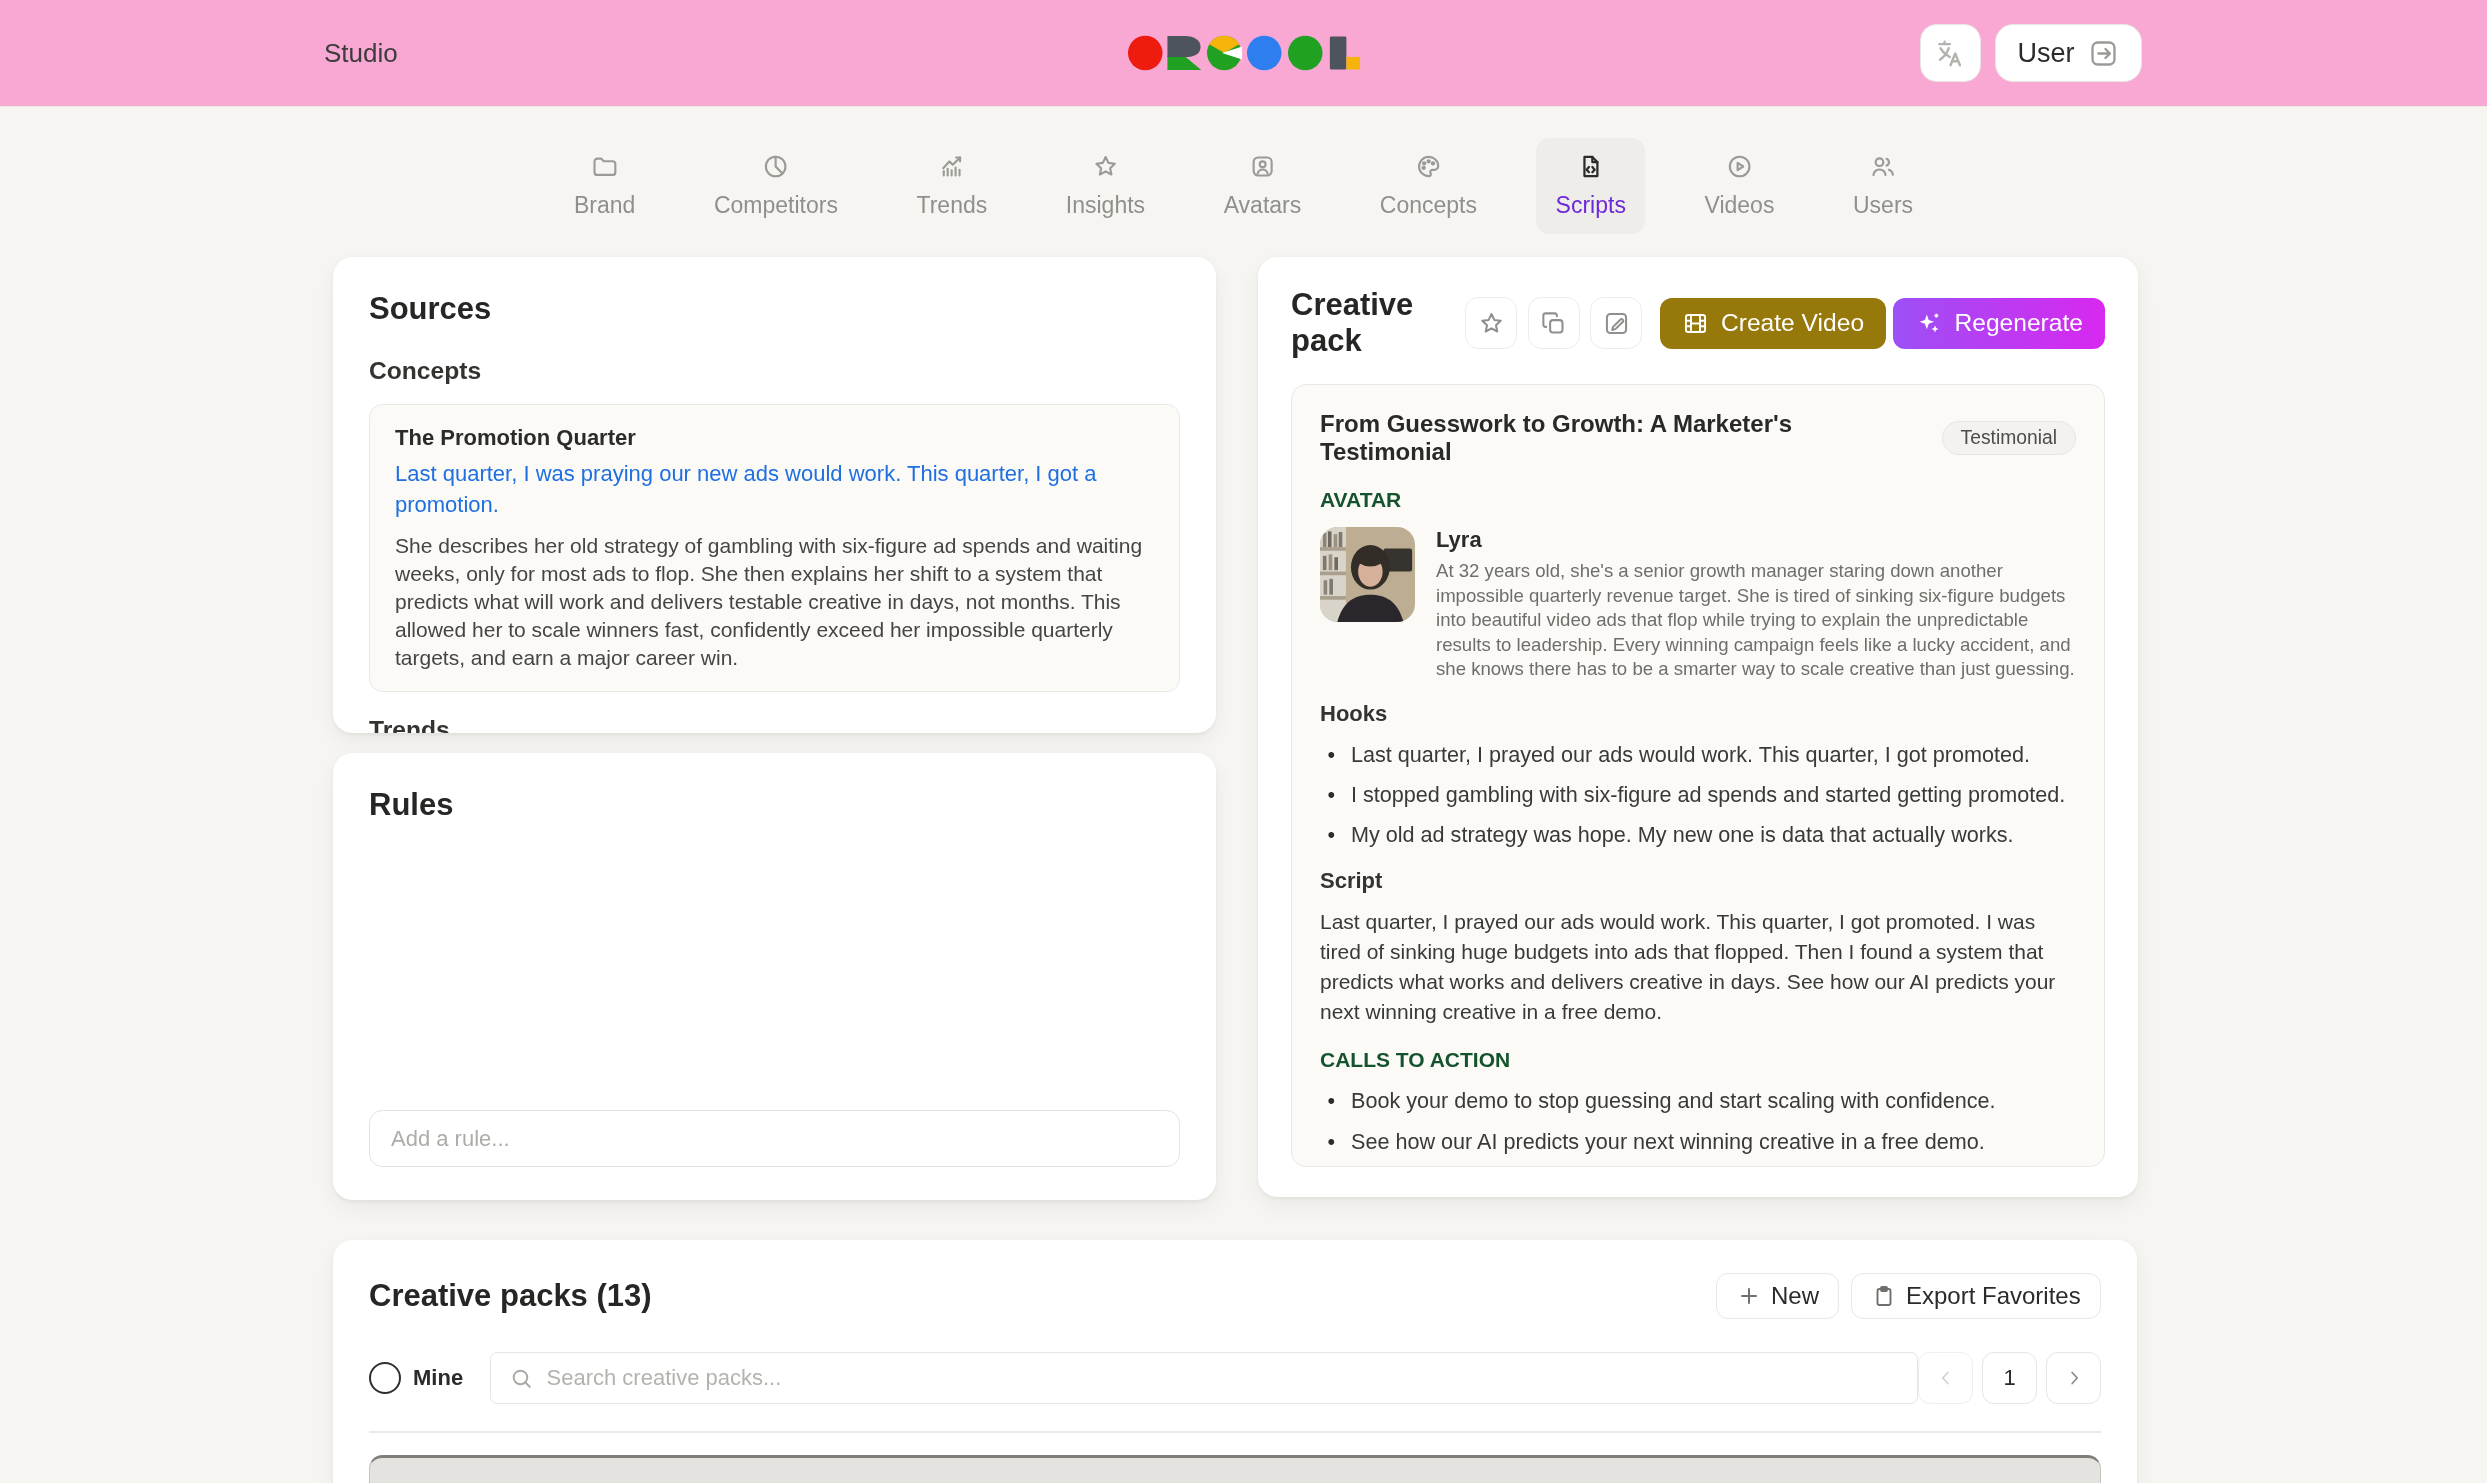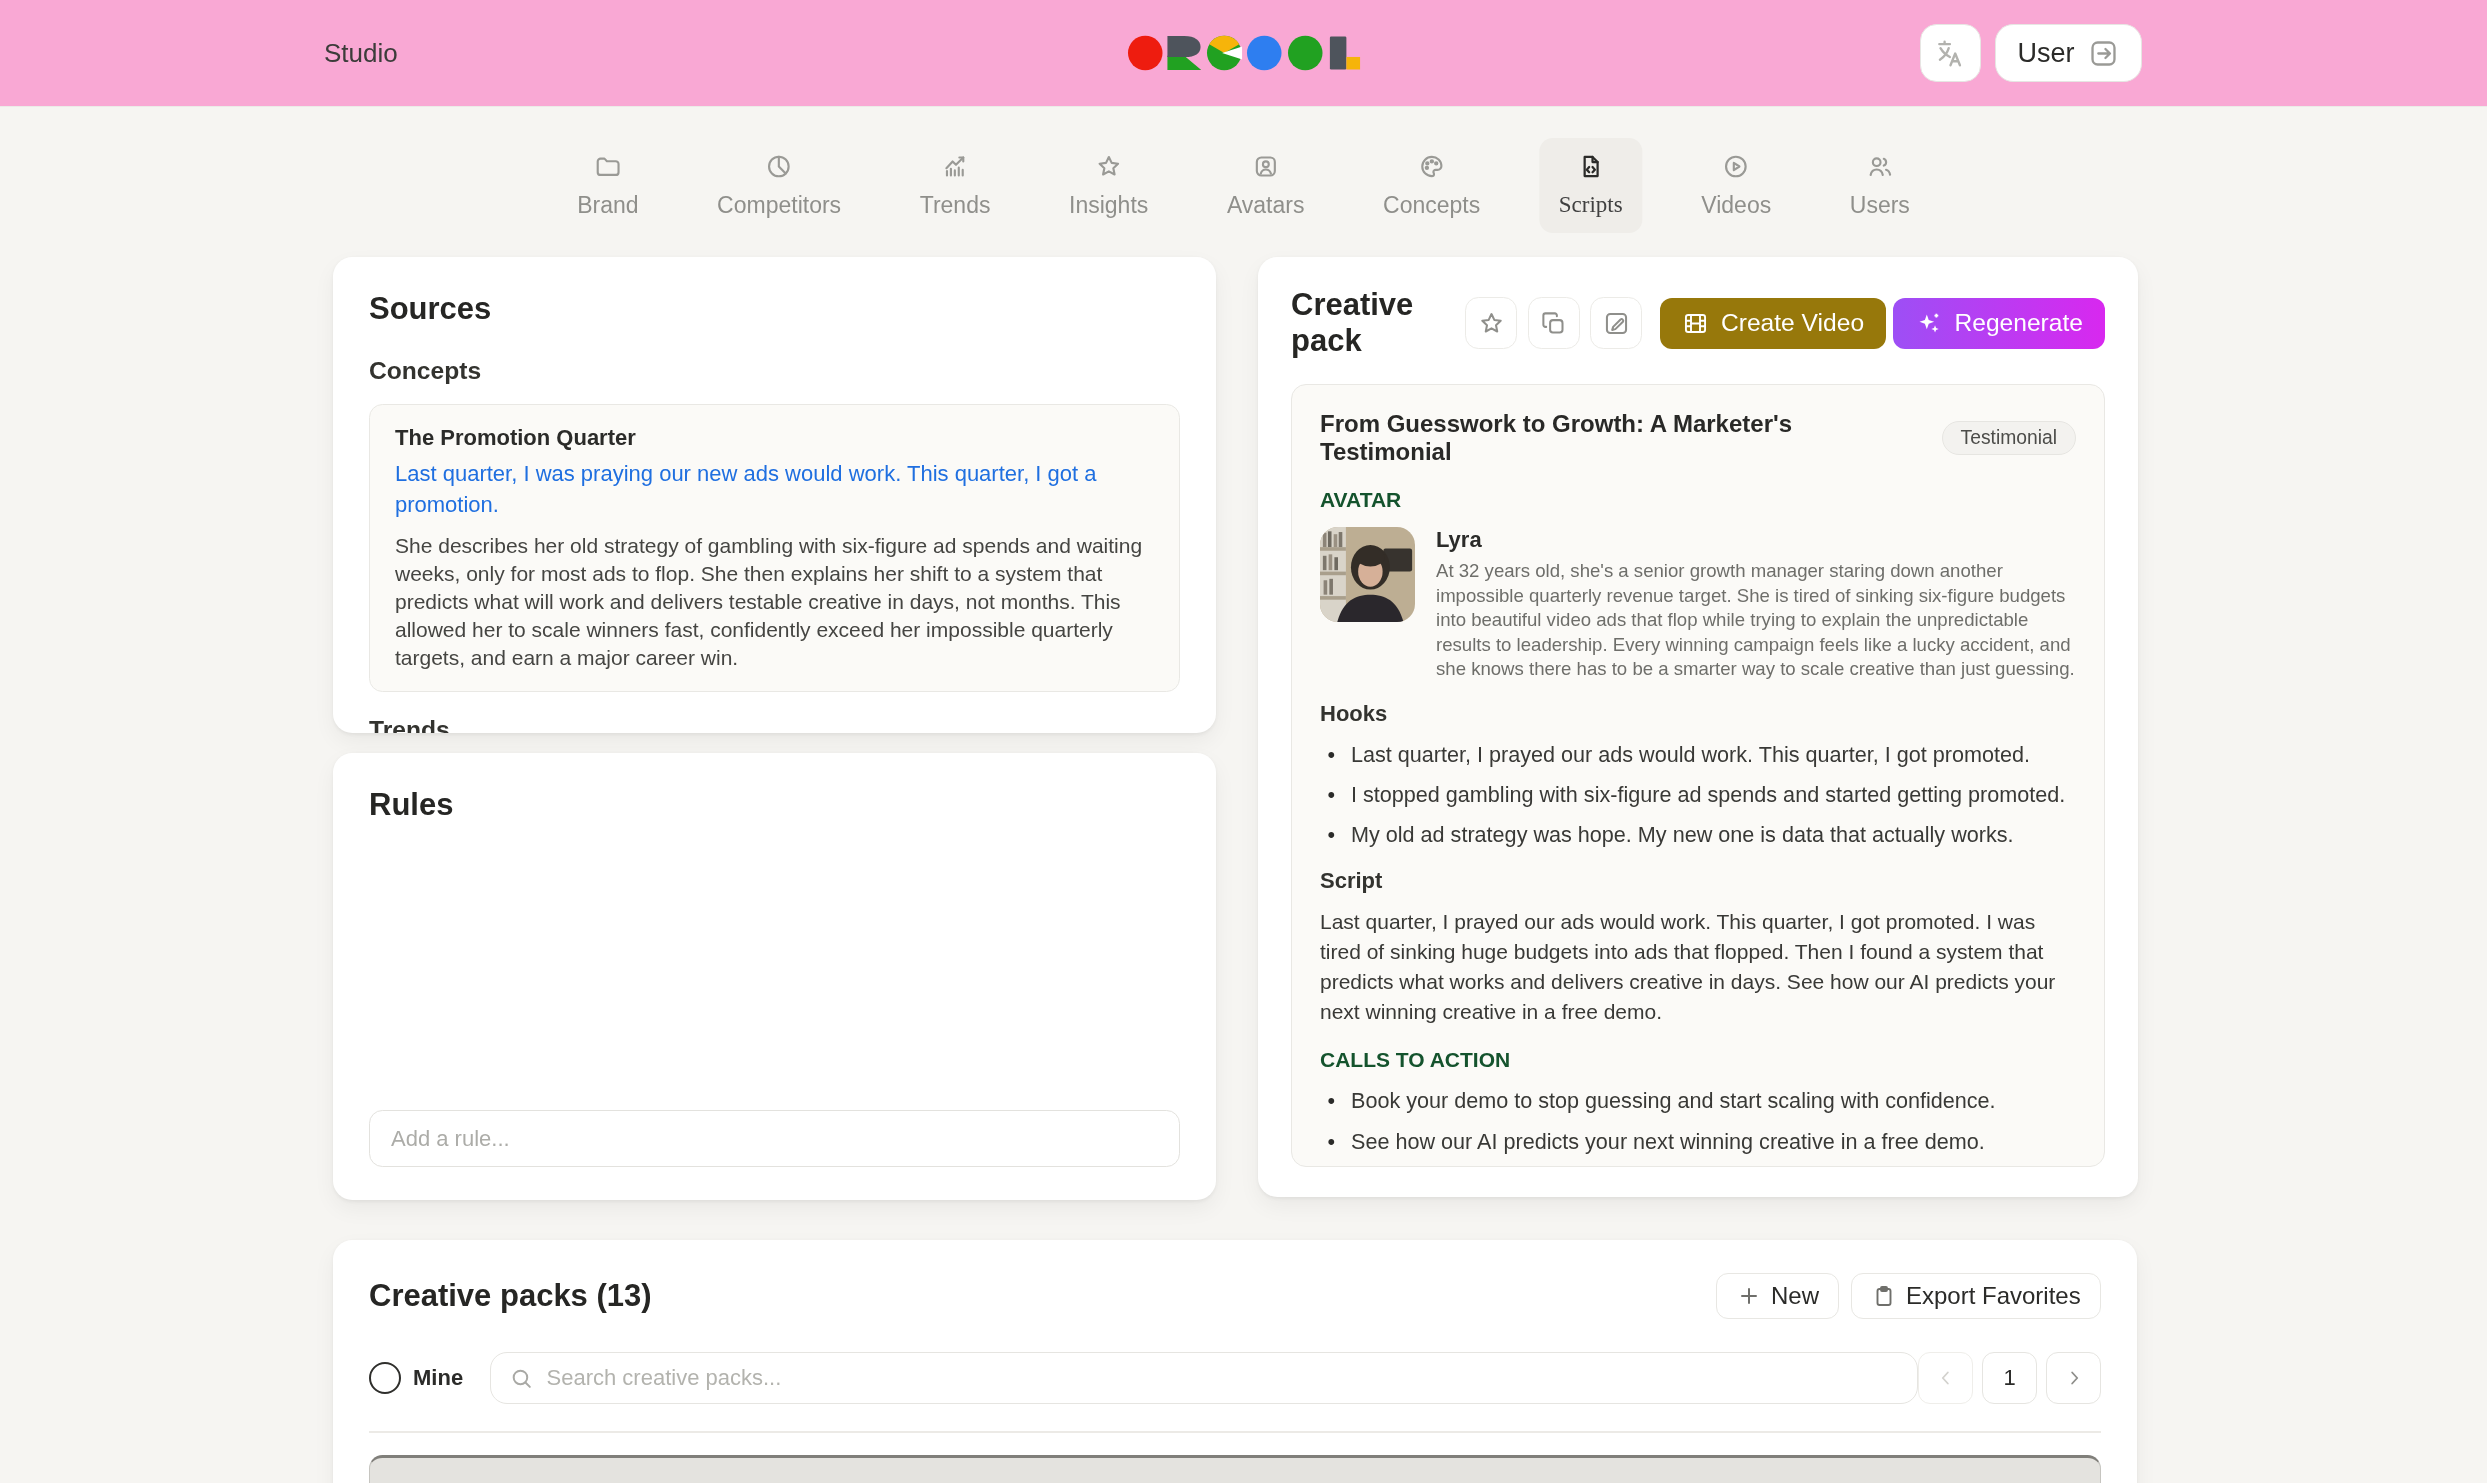--- a/index.html
+++ b/index.html
@@ -16,21 +16,21 @@
   .sq-btn{width:61px;height:58px;border:1.5px solid #e7e6e3;border-radius:16.4px;background:#fff;
           display:flex;align-items:center;justify-content:center;color:#b2b2ae;}
   .user-btn{height:58px;border:1.5px solid #e7e6e3;border-radius:18px;background:#fff;padding:0 22px;
           display:flex;align-items:center;gap:13.4px;font-size:27px;color:#2b2b29;}
   .user-btn svg{color:#9a9a96;}
 
   
   .nav{position:absolute;top:146px;left:50%;transform:translateX(-50%);display:flex;align-items:center;gap:40px;height:79px;}
   .tab{display:flex;align-items:center;gap:12px;font-size:23px;color:#8f8f8b;padding:15px 19.3px;border-radius:13.4px;white-space:nowrap;flex-direction:column;}
   .tab svg{color:#9a9a96;flex:none;}
-  .tab.active{background:#efede9;color:#404040;font-weight:500;font-family:Liberation Serif, serif;}
+  .tab.active{background:#efede9;color:#6d28d9;font-weight:500;}
   .tab.active svg{color:#2b2b29;}
 
   
   .panel{position:absolute;background:#fff;border-radius:19.3px;
          box-shadow:0 1.5px 3.7px rgba(0,0,0,.05),0 9px 22px rgba(0,0,0,.05);}
   .p-title{font-size:31px;font-weight:700;color:#262624;}
 
   #sources{left:333px;top:257px;width:883px;height:476px;padding:34px 36px;box-sizing:border-box;overflow:hidden;}
   #sources .p-title{margin-bottom:30px;}
   .sub-h{font-size:24.6px;font-weight:600;color:#33332f;margin-bottom:19.3px;}
@@ -77,21 +77,21 @@
   
   #packs{left:333px;top:1240px;width:1804px;height:313px;padding:33px 36px;box-sizing:border-box;}
   .packs-header{display:flex;align-items:center;}
   .packs-header .p-title{flex:1;}
   .lt-btn{height:46px;border:1.5px solid #e8e7e3;border-radius:12px;background:#fff;display:flex;align-items:center;
           gap:10.4px;font-size:24px;color:#2b2b29;padding:0 19.3px;margin-left:12px;white-space:nowrap;font-family:inherit;}
   .lt-btn svg{color:#6f6f6b;}
   .controls{display:flex;align-items:center;margin-top:33px;}
   .checkbox{width:28px;height:28px;border:2.2px solid #2f2f2c;border-radius:50%;background:#fff;flex:none;}
   .mine{font-size:22px;font-weight:700;margin:0 27px 0 12px;}
-  .search{width:1670px;height:52px;border:1.5px solid #e6e5e1;border-radius:17px;background:#fff;
+  .search{width:1670px;height:52px;border:1.5px solid #e6e5e1;border-radius:7px;background:#fff;
           display:flex;align-items:center;box-sizing:border-box;}
   .search svg{color:#a9a9a5;margin:0 10.4px 0 18px;flex:none;}
   .search input{border:none;outline:none;flex:1;font-size:22px;color:#2b2b29;background:transparent;font-family:inherit;}
   .search input::placeholder{color:#b3b3ae;}
   .pager{margin-left:auto;display:flex;gap:9px;}
   .pg-btn{width:55px;height:52px;border:1.5px solid #e6e5e1;border-radius:12px;background:#fff;color:#8f8f8b;
           display:flex;align-items:center;justify-content:center;font-size:22px;font-family:inherit;}
   .pg-btn.disabled{border-color:#efeeea;color:#d3d2ce;}
   .pg-num{color:#2b2b29;}
   .divider{height:1.5px;background:#eceae6;margin-top:27px;}

